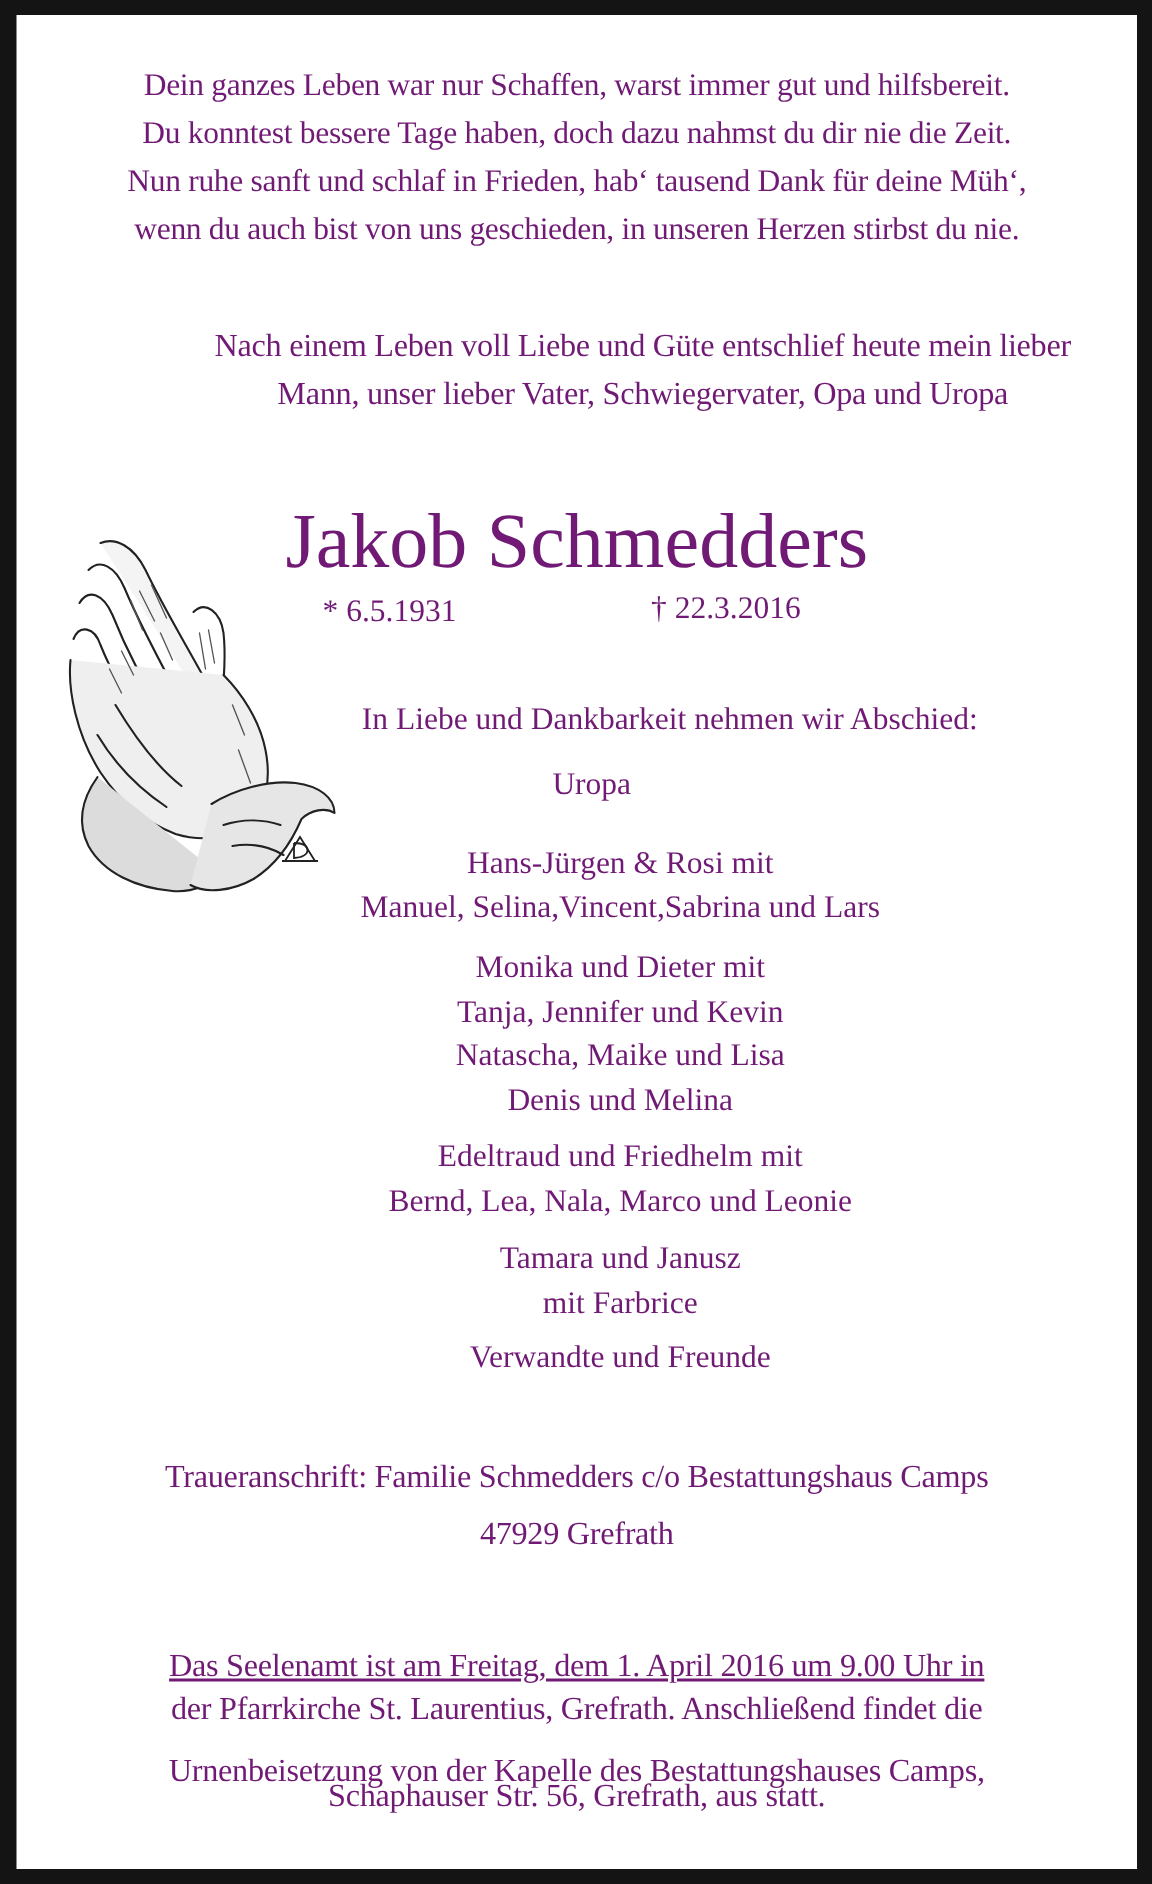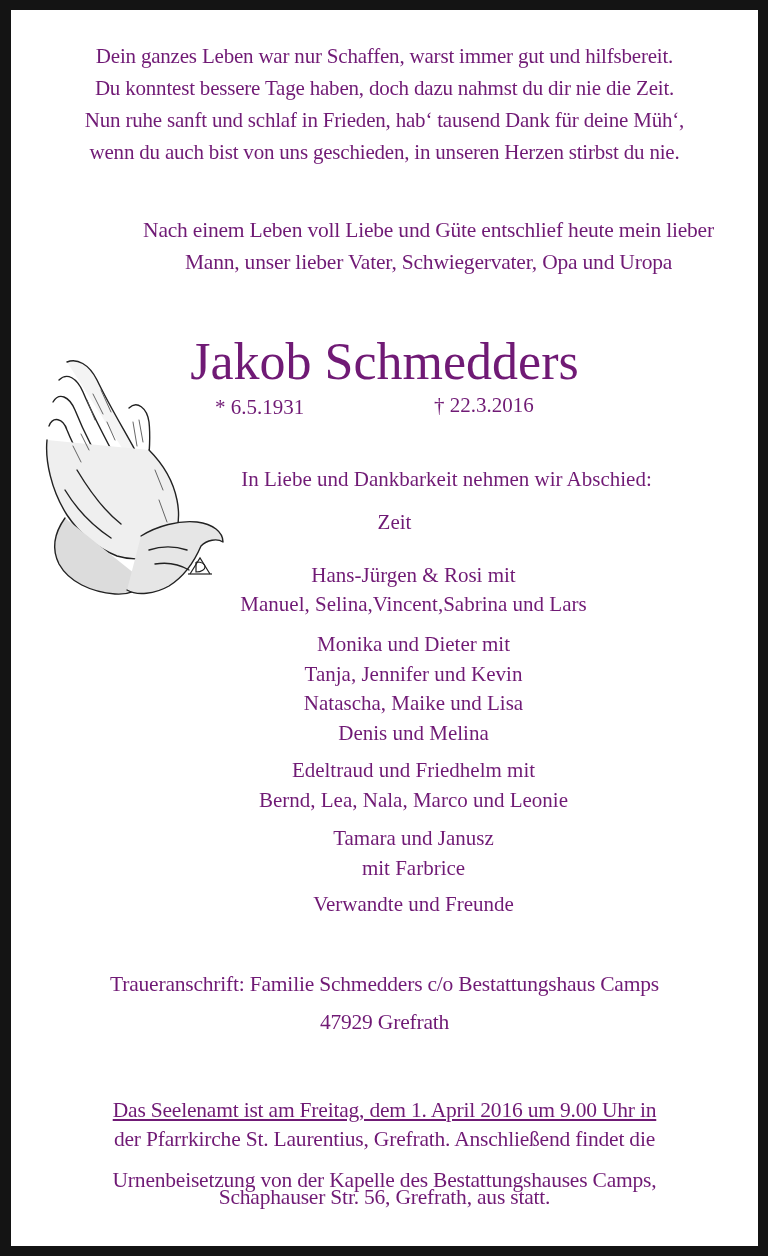--- a/index.html
+++ b/index.html
@@ -74,21 +74,21 @@
 
     <div class="line name" style="top:322px; left:0;">Jakob Schmedders</div>
     <div>
       <div class="dates" style="position:absolute; left:204px; top:370px;margin-top:15px;">* 6.5.1931</div>
       <div class="dates" style="position:absolute; left:423px; top:383px;">† 22.3.2016</div>
     </div>
 
     <div class="line fam" style="top:455px; left:62px;">In Liebe und Dankbarkeit nehmen wir Abschied:</div>
 
     <div>
-      <div class="line fam" style="top:498px; left:10px;">Zeit</div>
+      <div class="line fam" style="top:498px; left:10px;">Uropa</div>
 
       <div class="line fam" style="top:551px; left:29px;">Hans-Jürgen &amp; Rosi mit</div>
       <div class="line fam" style="top:580px; left:29px;">Manuel, Selina,Vincent,Sabrina und Lars</div>
 
       <div class="line fam" style="top:620px; left:29px;">Monika und Dieter mit</div>
       <div class="line fam" style="top:650px; left:29px;">Tanja, Jennifer und Kevin</div>
       <div class="line fam" style="top:679px; left:29px;">Natascha, Maike und Lisa</div>
       <div class="line fam" style="top:709px; left:29px;">Denis und Melina</div>
 
       <div class="line fam" style="top:746px; left:29px;">Edeltraud und Friedhelm mit</div>

